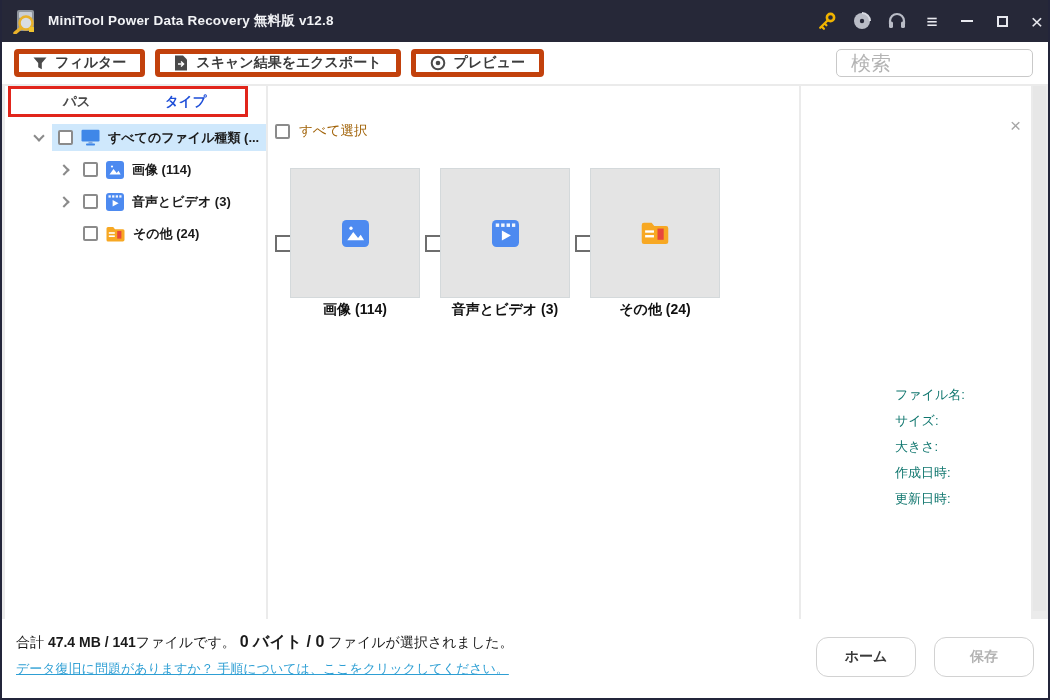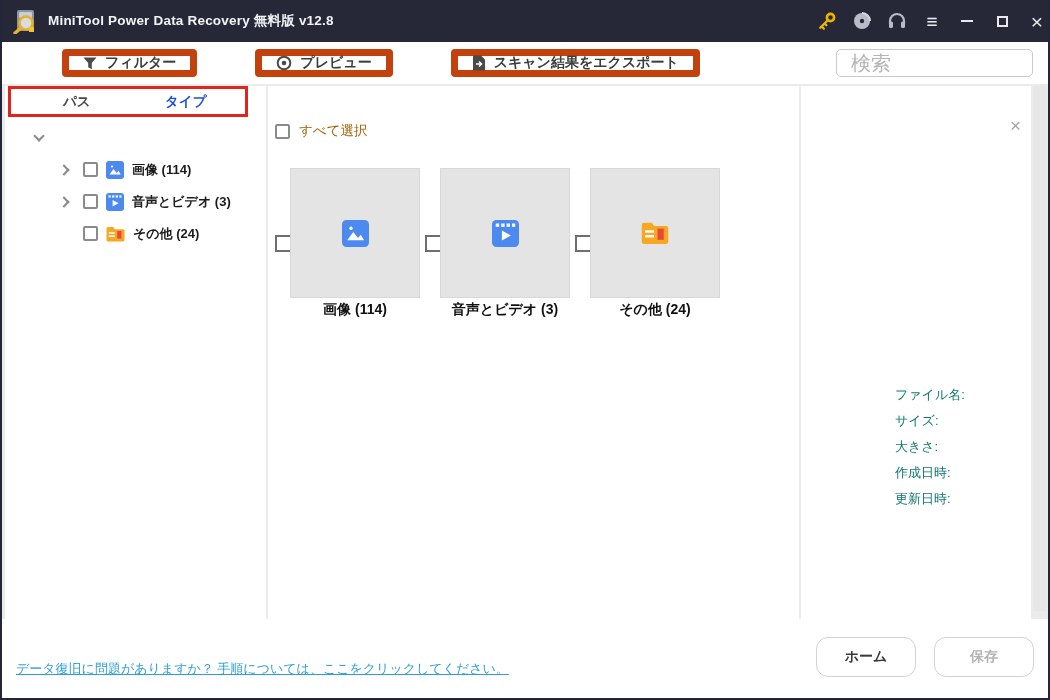--- a/index.html
+++ b/index.html
@@ -16,21 +16,21 @@
   .titlebar-title { color:#f2f3f6; font-size:13.5px; font-weight:bold; margin-left:10px; letter-spacing:.2px; }
   .titlebar-actions { margin-left:auto; display:flex; align-items:center; gap:13px; }
   .tb-icon { width:22px; height:22px; display:flex; align-items:center; justify-content:center; cursor:pointer; }
   .glyph { color:#e8e9ef; font-size:19px; line-height:1; }
   .min-bar { width:12px; height:2px; background:#e8e9ef; }
   .max-box { width:11px; height:11px; border:2px solid #e8e9ef; }
   .close-x { color:#e8e9ef; font-size:21px; line-height:1; }
 
   
   .toolbar { position:absolute; left:2px; right:2px; top:42px; height:42px; background:#fff; display:flex; align-items:center; padding-left:12px; }
-  .tool-btn { height:28px; border:7px solid #c2410c; border-radius:4px; background:#fff; display:flex; align-items:center; gap:8px; padding:0 14px; margin-right:10px; font-size:14px; font-weight:600; color:#3c3c3c; cursor:pointer;margin-left:48px; }
+  .tool-btn { height:28px; border:5px solid #c2410c; border-radius:4px; background:#fff; display:flex; align-items:center; gap:8px; padding:0 14px; margin-right:10px; font-size:14px; font-weight:600; color:#3c3c3c; cursor:pointer; }
   .searchbox { position:absolute; right:15px; top:7px; width:197px; height:28px; border:1px solid #c9c9c9; border-radius:5px; background:#fff; display:flex; align-items:center; padding:0 8px; gap:6px; }
   .searchbox input { border:none; outline:none; flex:1; font-size:20px; color:#333; font-family:inherit; background:transparent; }
   .searchbox input::placeholder { color:#b4b4b4; }
 
   
   .panel { position:absolute; top:86px; height:680px; background:#fff; }
   .panel-left  { left:5px;   width:261px; }
   .panel-center{ left:268px; width:531px; }
   .panel-right { left:801px; width:230px; }
   .scroll-strip { position:absolute; left:1033px; top:86px; width:13px; height:525px; background:#e7e7e7; }
@@ -125,50 +125,59 @@
   </div>
 
   <div class="toolbar">
     <button class="tool-btn">
       <svg width="14" height="13" viewBox="0 0 14 13">
         <path d="M0.5 0.5h13L8.8 6v6.3L5.2 10.3V6Z" fill="#4a4a4a"></path>
       </svg>
       <span>フィルター</span>
     </button>
     <button class="tool-btn">
+      <svg width="14" height="16" viewBox="0 0 14 16">
+        <path d="M1 0.5h8l4 4v11H1z" fill="#4a4a4a"></path>
+        <path d="M4 9h5M7 6.5L9.6 9 7 11.5" stroke="#fff" stroke-width="1.4" fill="none"></path>
+      </svg>
+      <span>スキャン結果をエクスポート</span>
+    </button>
+    <button class="tool-btn">
       <svg width="16" height="16" viewBox="0 0 16 16">
         <circle cx="8" cy="8" r="6.3" fill="none" stroke="#4a4a4a" stroke-width="2"></circle>
         <circle cx="8" cy="8" r="2.3" fill="#4a4a4a"></circle>
       </svg>
       <span>プレビュー</span>
-    </button>
-    <button class="tool-btn">
-      <svg width="14" height="16" viewBox="0 0 14 16">
-        <path d="M1 0.5h8l4 4v11H1z" fill="#4a4a4a"></path>
-        <path d="M4 9h5M7 6.5L9.6 9 7 11.5" stroke="#fff" stroke-width="1.4" fill="none"></path>
-      </svg>
-      <span>スキャン結果をエクスポート</span>
     </button>
     <div class="searchbox">
       <svg width="16" height="16" viewBox="0 0 16 16">
         <circle cx="6.5" cy="6.5" r="4.8" fill="none" stroke="#2b2b2b" stroke-width="2"></circle>
         <line x1="10.2" y1="10.2" x2="14.6" y2="14.6" stroke="#2b2b2b" stroke-width="2.4" stroke-linecap="round"></line>
       </svg>
       <input type="text" placeholder="検索" style="">
     </div>
   </div>
 
   <div class="panel panel-left">
     <div class="tabs">
       <span class="tab tab-path">パス</span>
       <span class="tab tab-type">タイプ</span>
     </div>
 
     <div class="tree-row" style="top:38px;">
       <span class="chev chev-down" style="margin-left:30px;"></span>
+      <div class="row-body row-selected" style="margin-left:9px;">
+        <span class="cbox"></span>
+        <svg width="19" height="17" viewBox="0 0 19 17">
+          <rect x="0.5" y="0.8" width="18" height="11.6" rx="1.2" fill="#3f87e8"></rect>
+          <rect x="7.5" y="12.4" width="4" height="2.2" fill="#86a9de"></rect>
+          <rect x="5" y="14.6" width="9" height="2" rx="0.8" fill="#3f87e8"></rect>
+        </svg>
+        <span class="tlabel">すべてのファイル種類 (...</span>
+      </div>
     </div>
 
     <div class="tree-row" style="top:70px;">
       <span class="chev chev-right" style="margin-left:55px;"></span>
       <div class="row-body" style="margin-left:9px;">
         <span class="cbox"></span>
         <svg width="18" height="18" viewBox="0 0 18 18">
           <rect width="18" height="18" rx="3" fill="#4d8af0"></rect>
           <path d="M3.5 13.5l4-5.5 3.2 4 1.8-2.2 2.2 3.7z" fill="#fff"></path>
           <circle cx="6" cy="5.5" r="1.1" fill="#fff"></circle>
@@ -255,20 +264,23 @@
     <div class="detail-row" style="top:300px;">ファイル名:</div>
     <div class="detail-row" style="top:326px;">サイズ:</div>
     <div class="detail-row" style="top:352px;">大きさ:</div>
     <div class="detail-row" style="top:378px;">作成日時:</div>
     <div class="detail-row" style="top:404px;">更新日時:</div>
   </div>
 
   <div class="scroll-strip"></div>
 
   <div class="bottombar">
+    <div class="summary">
+      <span>合計 </span><span class="b">47.4 MB / 141</span><span>ファイルです。 </span><span class="big">0 バイト / 0</span><span> ファイルが選択されました。</span>
+    </div>
     <a class="help-link">データ復旧に問題がありますか？ 手順については、ここをクリックしてください。</a>
     <button class="bb-btn btn-home">ホーム</button>
     <button class="bb-btn btn-save">保存</button>
   </div>
 
   <div class="edge edge-left"></div>
   <div class="edge edge-right"></div>
   <div class="edge edge-bottom"></div>
 </div>
 

